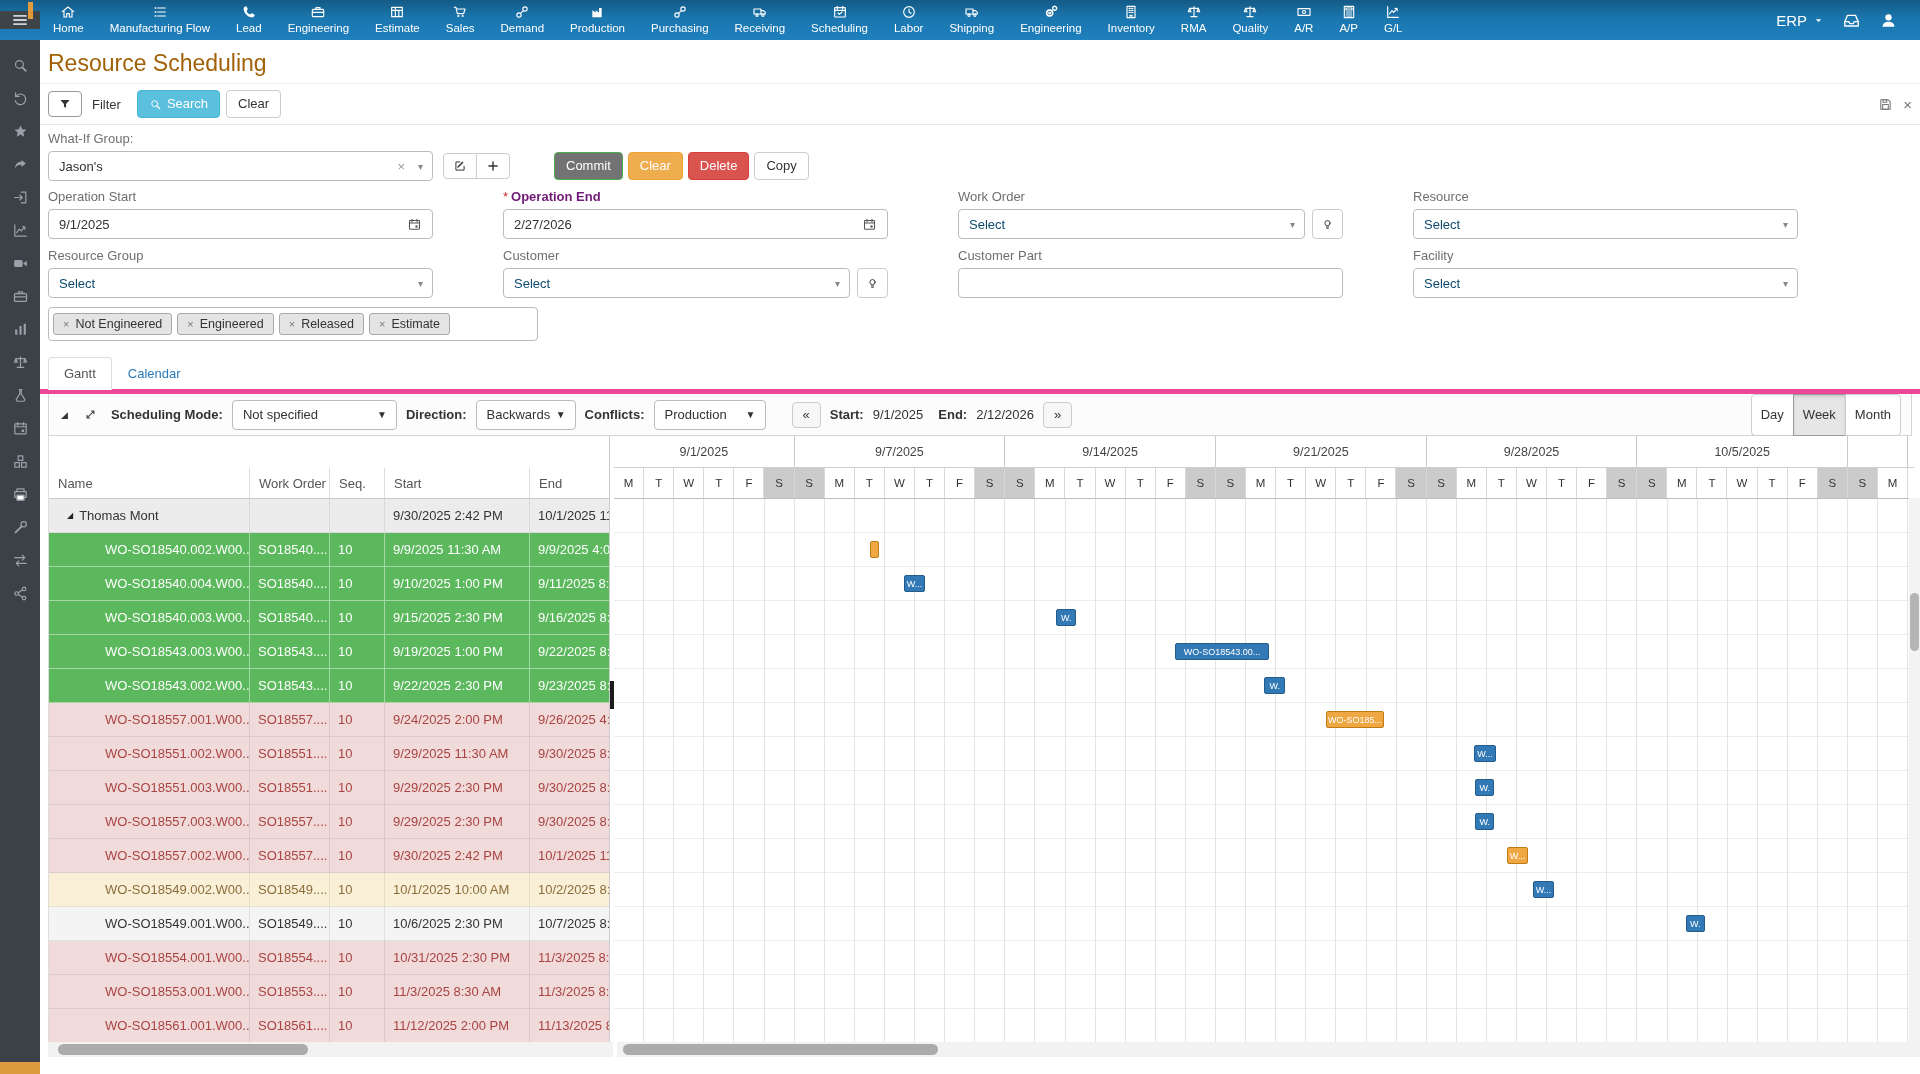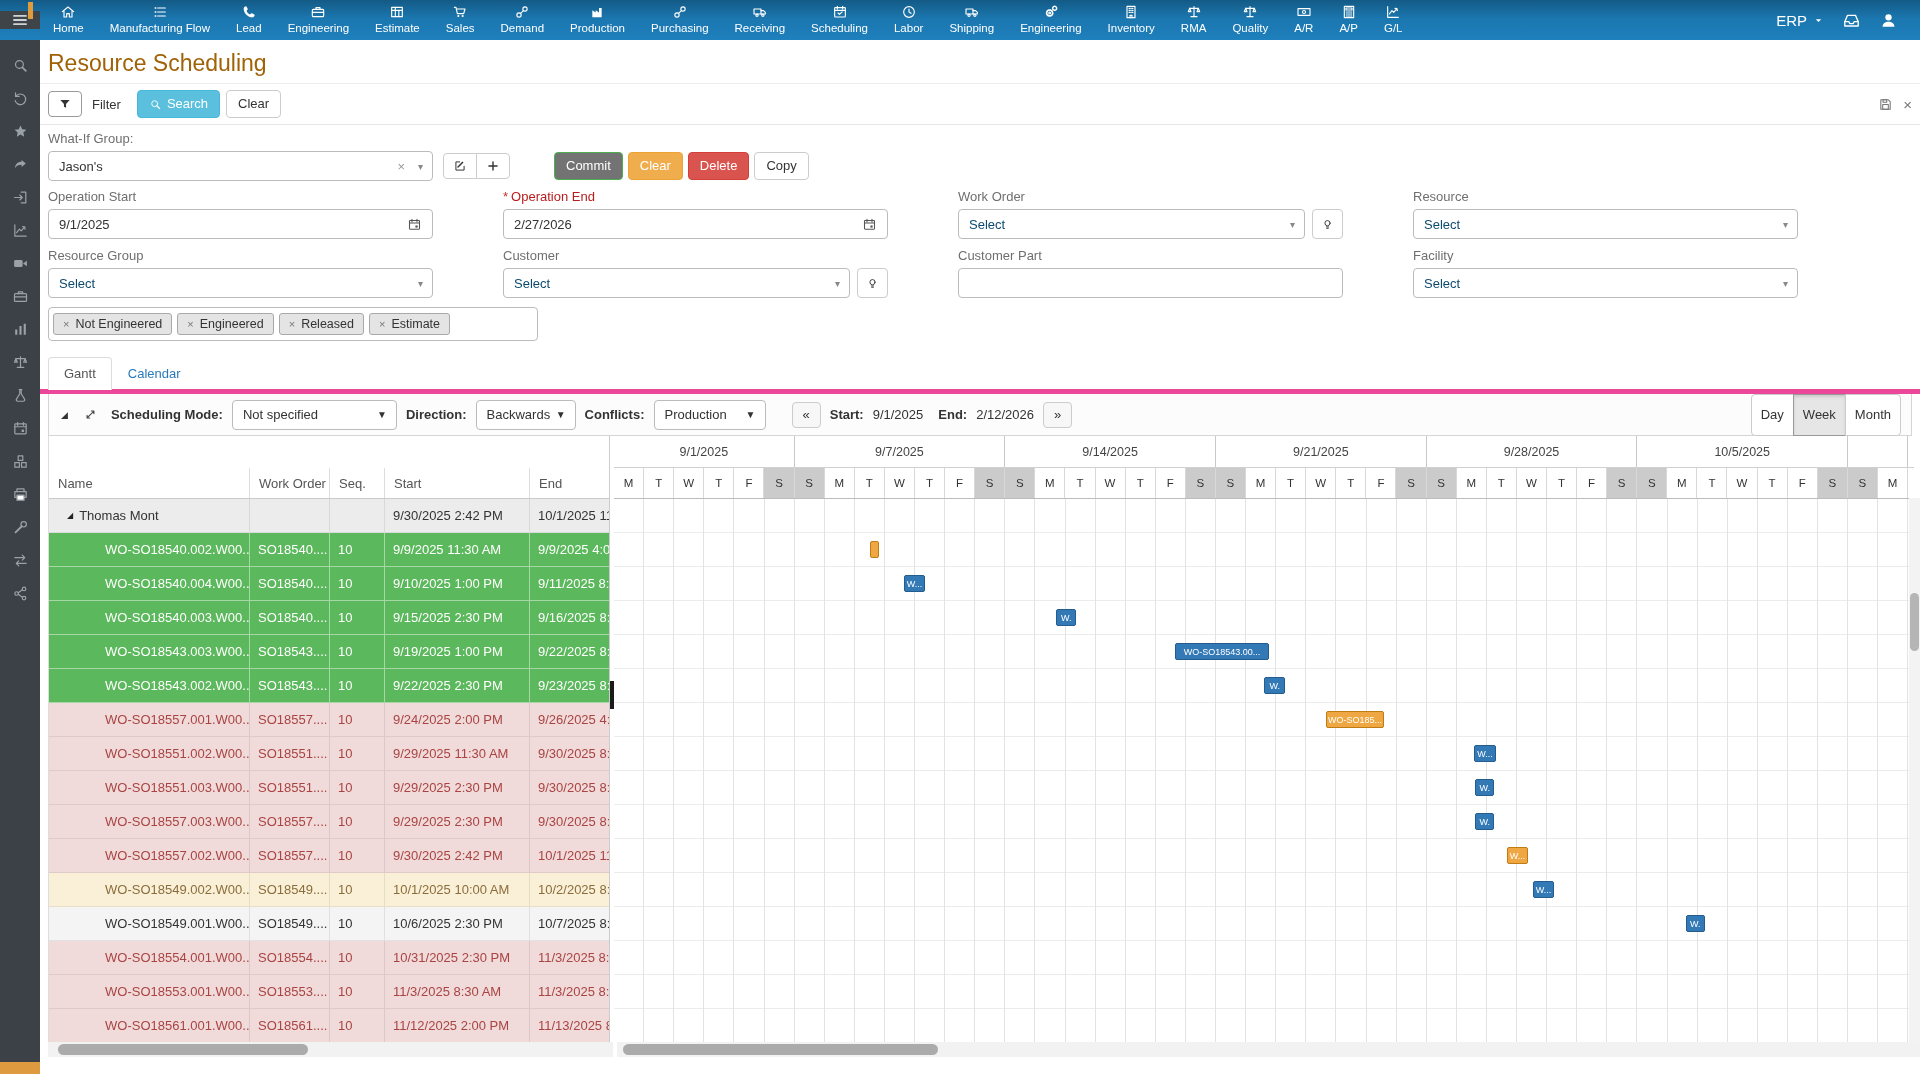--- a/index.html
+++ b/index.html
@@ -37,21 +37,21 @@
   .btn-warning{background:#f0ad4e;border-color:#eea236;color:#fff;}
   .btn-danger{background:#d9534f;border-color:#d43f3a;color:#fff;}
   .filter-label{margin:0 16px 0 10px;color:#333;}
   .filter-row .gap{width:6px;}
   .filter-right{margin-left:auto;display:flex;align-items:center;gap:10px;color:#777;}
   .filter-right .ico{width:15px;height:15px;cursor:pointer;}
   .xglyph{font-size:15px;line-height:15px;color:#777;cursor:pointer;}
   .panel{padding:6px 8px 10px;}
   .field-label{font-size:13px;color:#6f6f6f;margin:0 0 3px;height:17px;}
   .req{color:#c9302c;margin-right:3px;}
-  .req + span{font-weight:normal;color:#b91c1c;}
+  .req + span{font-weight:bold;color:#701a75;}
   .whatif-row{display:flex;align-items:center;gap:10px;margin-bottom:8px;}
   .select{position:relative;display:flex;align-items:center;height:30px;border:1px solid #bbb;border-radius:4px;
     background:#fff;padding:0 26px 0 10px;font-size:13px;color:#333;cursor:pointer;box-sizing:border-box;}
   .select .ph{color:#0c4a6e;}
   .select .caret{position:absolute;right:9px;color:#888;font-size:10px;}
   .select .clr{position:absolute;right:27px;color:#999;font-size:13px;}
   .w-whatif{width:385px;}
   .btn-group{display:flex;}
   .btn-group .btn{border-radius:0;margin-left:-1px;padding:5px 9px;}
   .btn-group .btn:first-child{border-radius:4px 0 0 4px;margin-left:0;}

